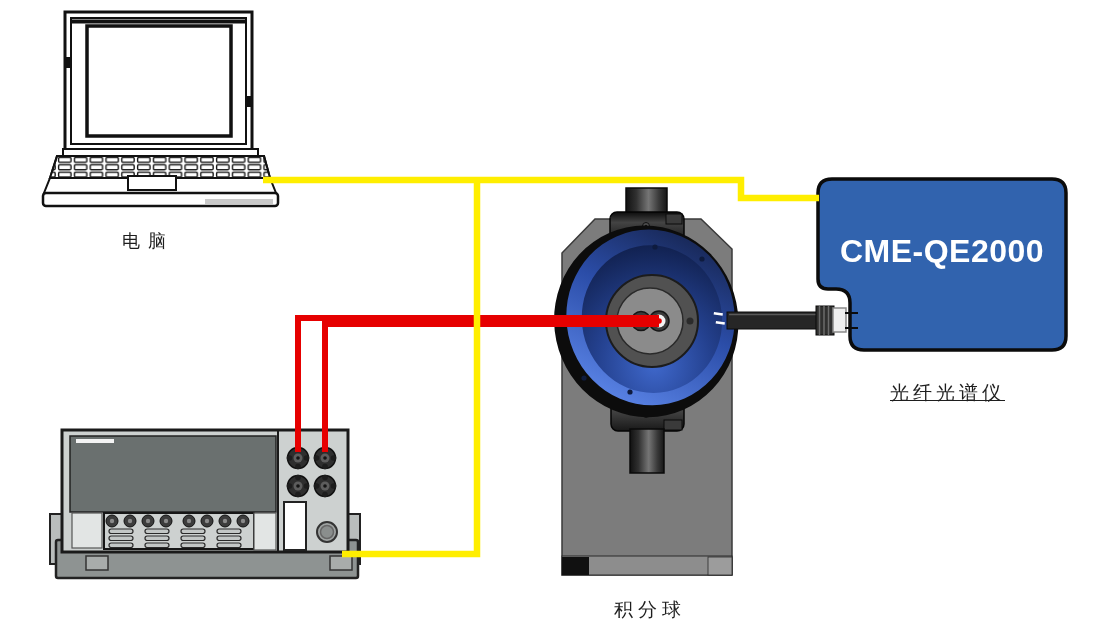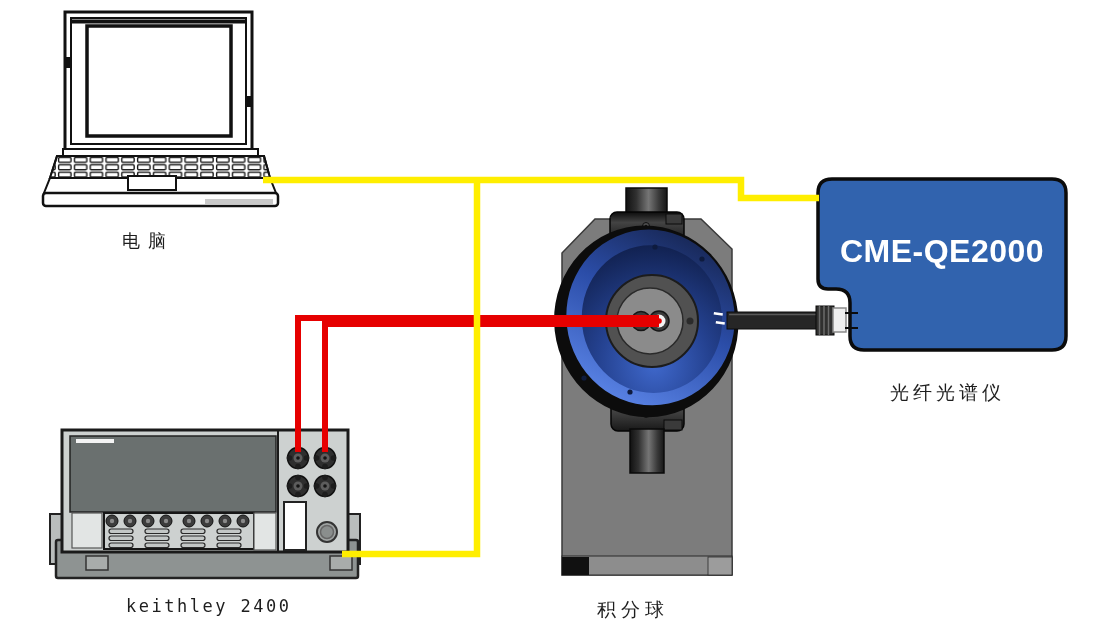--- a/index.html
+++ b/index.html
@@ -3,22 +3,22 @@
 <meta charset="utf-8">
 <style>
   html,body{margin:0;padding:0;background:#fff;}
   #stage{position:relative;width:1120px;height:636px;background:#ffffff;overflow:hidden;
          font-family:"Liberation Sans","DejaVu Sans",sans-serif;}
   #scene{position:absolute;left:0;top:0;}
   .lbl{position:absolute;color:#1e1e1e;white-space:nowrap;}
   .lbl-computer{left:122px;top:229px;font-size:18px;letter-spacing:8px;}
   .lbl-keithley{left:126px;top:596px;font-size:17px;letter-spacing:2.5px;
                 font-family:"DejaVu Sans Mono","Liberation Mono",monospace;}
-  .lbl-sphere{left:597px;top:597px;font-size:19px;letter-spacing:5px;}
-  .lbl-spectro{left:890px;top:380px;font-size:19px;letter-spacing:4px;}
+  .lbl-sphere{left:614px;top:597px;font-size:19px;letter-spacing:5px;}
+  .lbl-spectro{left:890px;top:380px;font-size:19px;letter-spacing:4px;text-decoration:underline;}
   .lbl-model{left:818px;top:233px;width:248px;text-align:center;color:#ffffff;
              font-size:32px;font-weight:bold;letter-spacing:0.5px;}
 </style>
 </head>
 <body>
 
 <div id="stage">
 
 <svg id="scene" width="1120" height="636" viewBox="0 0 1120 636">
   <defs>
@@ -212,17 +212,16 @@
 
   <g fill="none">
     <path d="M 298 452 V 318 H 659" stroke="#e60000" stroke-width="6"></path>
     <path d="M 325 452 V 324 H 659" stroke="#e60000" stroke-width="6"></path>
     <path d="M 263 180 H 741 V 198 H 819" stroke="#ffee00" stroke-width="6.5"></path>
     <path d="M 477 180 V 554 H 342" stroke="#ffee00" stroke-width="6.5"></path>
   </g>
 </svg>
 
   <div class="lbl lbl-computer">电脑</div>
-  <div class="lbl lbl-keithley">keithley 2400</div>
   <div class="lbl lbl-sphere">积分球</div>
   <div class="lbl lbl-spectro">光纤光谱仪</div>
   <div class="lbl lbl-model">CME-QE2000</div>
 </div>
 
 </body></html>

